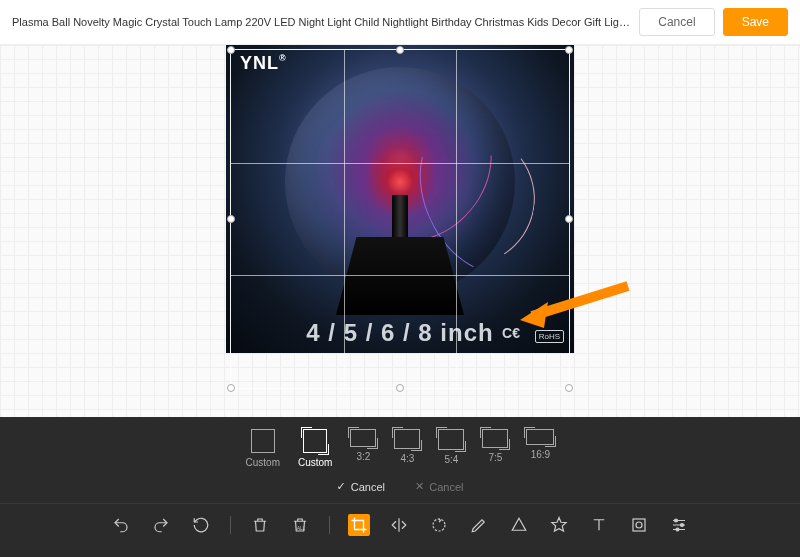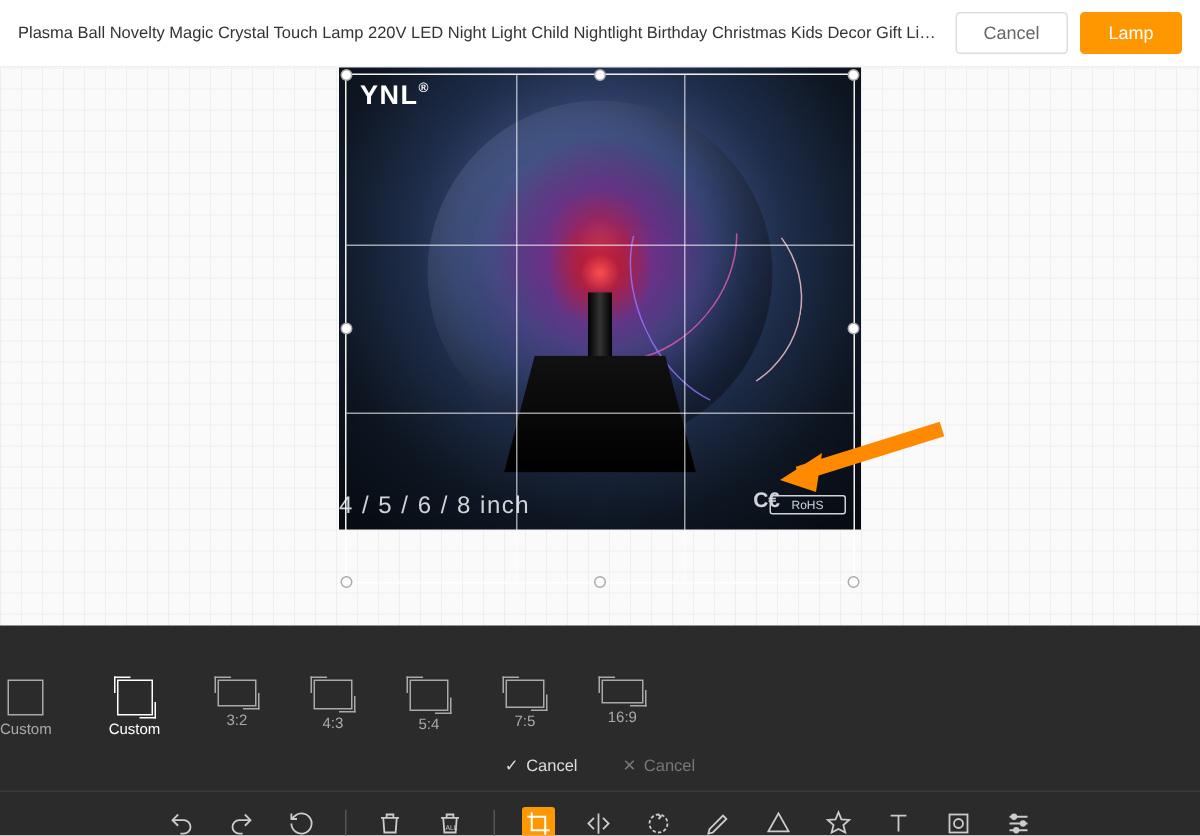--- a/index.html
+++ b/index.html
@@ -30,55 +30,55 @@
           background: radial-gradient(circle, rgba(255,80,80,.95) 0%, rgba(180,30,60,.85) 8%, rgba(110,50,150,.5) 22%, rgba(40,60,110,.35) 55%, rgba(10,15,30,.1) 100%);
           box-shadow: inset -18px -18px 40px rgba(0,0,0,.5), inset 20px 20px 60px rgba(200,210,255,.18); }
   .filament { position: absolute; border: 1.5px solid rgba(220,90,170,.85); border-color: transparent rgba(220,90,170,.85) transparent transparent; border-radius: 50%; }
   .f1 { top: 30px; left: 80px; width: 120px; height: 150px; transform: rotate(40deg); }
   .f2 { top: 50px; left: 140px; width: 110px; height: 160px; transform: rotate(-25deg); border-color: transparent transparent transparent rgba(150,120,255,.8); }
   .f3 { top: 60px; left: 100px; width: 150px; height: 140px; transform: rotate(10deg); border-color: transparent rgba(255,200,210,.8) transparent transparent; }
   .base { position: absolute; bottom: 38px; left: 50%; transform: translateX(-50%); width: 128px; height: 78px; background: linear-gradient(180deg, #111 0%, #000 100%);
           clip-path: polygon(16% 0%, 84% 0%, 100% 100%, 0% 100%); }
   .stem { position: absolute; bottom: 110px; left: 50%; transform: translateX(-50%); width: 16px; height: 48px; background: linear-gradient(90deg,#000,#333,#000); }
   .img-text1 { position: absolute; bottom: 28px; width: 100%; text-align: center; color: #ffb300; font-size: 18px; font-weight: bold; }
-  .img-text2 { position: absolute; bottom: 6px; width: 100%; color: #cfd4d9; font-size: 16px; font-weight: normal; letter-spacing: 1px; }
+  .img-text2 { position: absolute; bottom: 6px; width: 100%; text-align: center; color: #cfd4d9; font-size: 24px; font-weight: bold; letter-spacing: 1px; }
   .ce { position: absolute; bottom: 12px; right: 54px; color: #cfd4d9; font-size: 14px; font-weight: bold; }
-  .rohs { position: absolute; bottom: 10px; right: 10px; color: #cfd4d9; font-size: 8px; border: 1px solid #cfd4d9; padding: 1px 14px; border-radius: 2px; }
+  .rohs { position: absolute; bottom: 10px; right: 10px; color: #cfd4d9; font-size: 8px; border: 1px solid #cfd4d9; padding: 1px 3px; border-radius: 2px; }
   
   .crop-rect { position: absolute; top: 4px; left: 4px; width: 340px; height: 340px; border: 1px solid rgba(255,255,255,.95); }
   .crop-rect::before, .crop-rect::after, .grid-h, .grid-v { position: absolute; background: rgba(255,255,255,.6); }
   .grid-h { left: 0; width: 100%; height: 1px; }
   .grid-v { top: 0; height: 100%; width: 1px; }
   .handle { position: absolute; width: 8px; height: 8px; background: #fff; border-radius: 50%; border: 1px solid #aaa; }
   
   .arrow { position: absolute; top: 235px; right: 170px; pointer-events: none; }
   
   .toolbar { position: absolute; bottom: 0; left: 0; right: 0; height: 140px; background: #2b2b2b; color: #ccc; font-size: 10px; }
-  .ratio-row { display: flex; justify-content: flex-start; gap: 38px; padding: 12px 0 6px; margin-top: 24px; }
+  .ratio-row { display: flex; justify-content: center; gap: 18px; padding: 12px 0 6px; }
   .ratio-item { display: flex; flex-direction: column; align-items: center; gap: 4px; cursor: pointer; color: #aaa; }
   .ratio-item.active { color: #fff; }
   .ratio-box { width: 24px; height: 24px; border: 1.5px solid currentColor; position: relative; }
   .ratio-box.crop::before { content: ""; position: absolute; top: -3px; left: -3px; width: 10px; height: 10px; border-top: 1.5px solid currentColor; border-left: 1.5px solid currentColor; }
   .ratio-box.crop::after { content: ""; position: absolute; bottom: -3px; right: -3px; width: 10px; height: 10px; border-bottom: 1.5px solid currentColor; border-right: 1.5px solid currentColor; }
   .action-row { display: flex; justify-content: center; gap: 30px; padding: 6px 0 10px; font-size: 11px; }
   .action-item { display: flex; align-items: center; gap: 5px; cursor: pointer; color: #ddd; }
   .action-item.muted { color: #777; }
   .tool-row { display: flex; justify-content: center; align-items: center; gap: 18px; padding: 10px 0; border-top: 1px solid #3a3a3a; }
   .tool { width: 22px; height: 22px; display: flex; align-items: center; justify-content: center; cursor: pointer; color: #ccc; }
   .tool.active { background: #ff9800; color: #fff; border-radius: 2px; padding: 2px; }
   .divider { width: 1px; height: 18px; background: #555; }
   svg { display: block; }
 </style>
 </head>
 <body>
 
 <div class="header">
   <div class="title">Plasma Ball Novelty Magic Crystal Touch Lamp 220V LED Night Light Child Nightlight Birthday Christmas Kids Decor Gift Lighting</div>
   <button class="btn">Cancel</button>
-  <button class="btn primary">Lamp</button>
+  <button class="btn primary">Save</button>
 </div>
 
 <div class="canvas-area">
   <div class="image-wrap">
     <div class="product-image">
       <div class="ball">
         <div class="filament f1"></div>
           <div class="filament f2"></div>
           <div class="filament f3"></div>
       </div>

